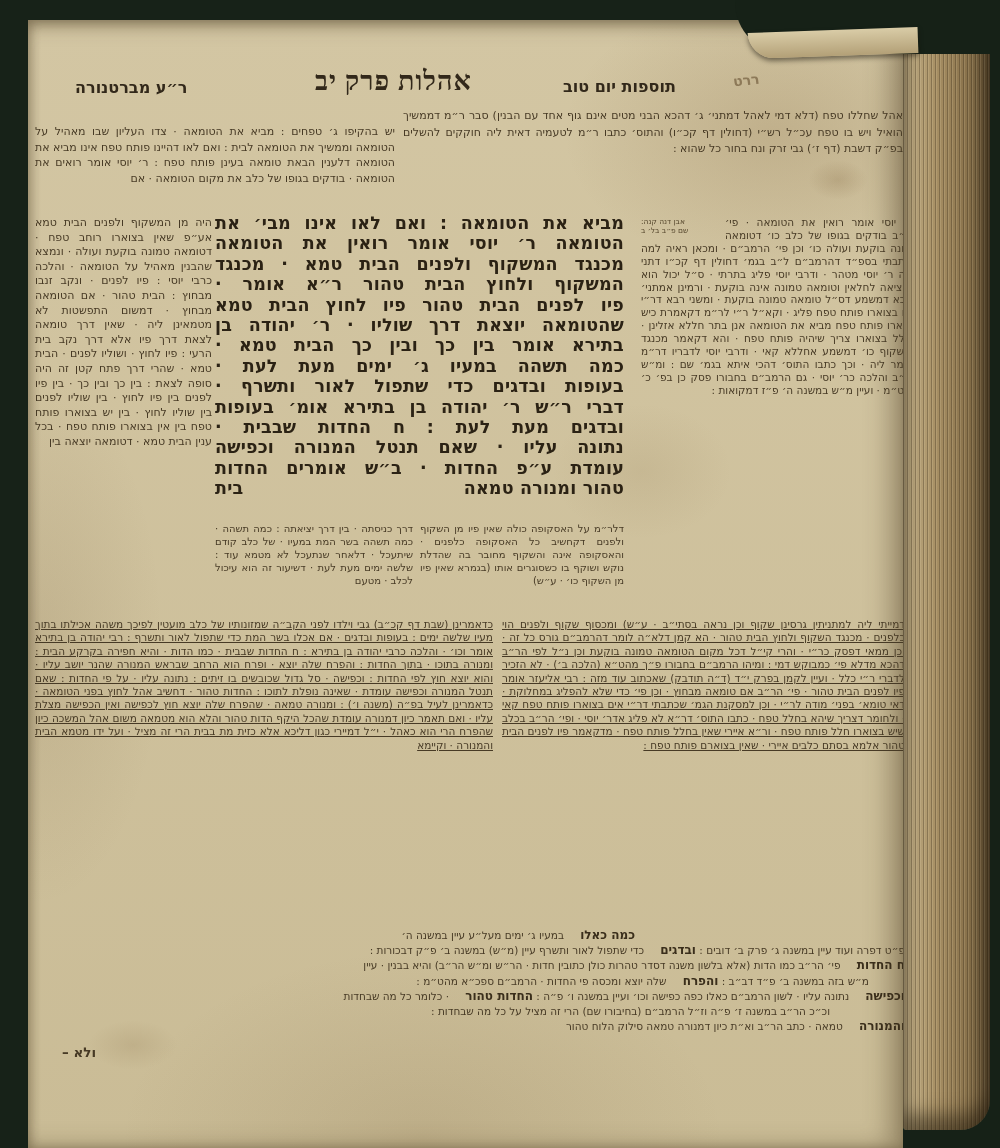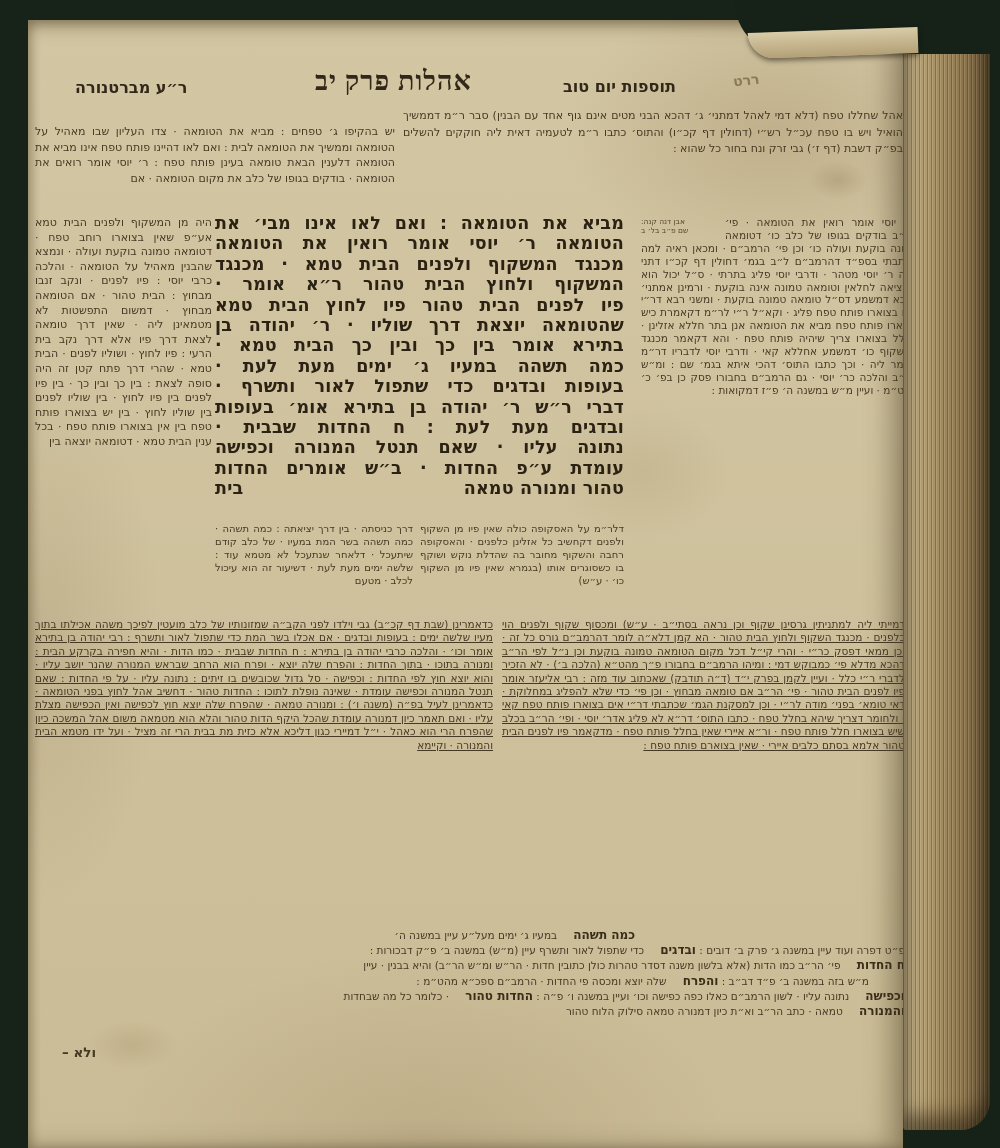--- a/index.html
+++ b/index.html
@@ -105,31 +105,32 @@
   </div>
   <div class="blk ty-col" style="left:600px;top:196px;width:277px;height:398px;">
     <div class="margin-note">
       <div>אבן דנה קנה:</div>
       <div>שם פ״ב בל׳ ב</div>
     </div>
     <span class="jblock">רבי יוסי אומר רואין את הטומאה · פי׳ הר״ב בודקים בגופו של כלב כו׳ דטומאה טמונה בוקעת ועולה כו׳ וכן פי׳ הרמב״ם · ומכאן ראיה למה שכתבתי בספ״ד דהרמב״ם ל״ב בגמ׳ דחולין דף קכ״ו דתני עלה ר׳ יוסי מטהר · ודרבי יוסי פליג בתרתי · ס״ל יכול הוא להוציאה לחלאין וטומאה טמונה אינה בוקעת · ורמינן אמתני׳ דהכא דמשמע דס״ל טומאה טמונה בוקעת · ומשני רבא דר״י אים בצוארו פותח טפח פליג · וקא״ל ר״י לר״מ דקאמרת כיש בצוארו פותח טפח מביא את הטומאה אנן בתר חללא אזלינן · מצלל בצוארו צריך שיהיה פותח טפח · והא דקאמר מכנגד המשקוף כו׳ דמשמע אחללא קאי · ודרבי יוסי לדבריו דר״מ קאמר ליה · וכך כתבו התוס׳ דהכי איתא בגמ׳ שם : ומ״ש הר״ב והלכה כר׳ יוסי · גם הרמב״ם בחבורו פסק כן בפ׳ כ׳ מהט״מ · ועיין מ״ש במשנה ה׳ פ״ז דמקואות :</span>
   </div>
 
   <div class="blk jblock subcol" style="left:187px;top:502px;width:198px;height:92px;">דרך כניסתה · בין דרך יציאתה : כמה תשהה · כמה תשהה בשר המת במעיו · של כלב קודם שיתעכל · דלאחר שנתעכל לא מטמא עוד : שלשה ימים מעת לעת · דשיעור זה הוא עיכול לכלב · מטעם</div>
-  <div class="blk jblock subcol" style="left:392px;top:502px;width:204px;height:92px;">דלר״מ על האסקופה כולה שאין פיו מן השקוף ולפנים דקחשיב כל אזלינן כלפנים · והאסקופה רחבה והשקוף מחובר בה שהדלת נוקש ושוקף בו כשסוגרים אותו (בגמרא שאין פיו מן השקוף כו׳ · ע״ש)</div>
+  <div class="blk jblock subcol" style="left:392px;top:502px;width:204px;height:92px;">דלר״מ על האסקופה כולה שאין פיו מן השקוף ולפנים דקחשיב כל האסקופה כלפנים · והאסקופה אינה והשקוף מחובר בה שהדלת נוקש ושוקף בו כשסוגרים אותו (בגמרא שאין פיו מן השקוף כו׳ · ע״ש)</div>
 
   <div class="blk jblock lowcol" style="left:7px;top:598px;width:458px;height:306px;">כדאמרינן (שבת דף קכ״ב) גבי וילדו לפני הקב״ה שמזונותיו של כלב מועטין לפיכך משהה אכילתו בתוך מעיו שלשה ימים : בעופות ובדגים · אם אכלו בשר המת כדי שתפול לאור ותשרף : רבי יהודה בן בתירא אומר וכו׳ · והלכה כרבי יהודה בן בתירא : ח החדות שבבית · כמו הדות · והיא חפירה בקרקע הבית : ומנורה בתוכו · בתוך החדות : והפרח שלה יוצא · ופרח הוא הרחב שבראש המנורה שהנר יושב עליו · והוא יוצא חוץ לפי החדות : וכפישה · סל גדול שכובשים בו זיתים : נתונה עליו · על פי החדות : שאם תנטל המנורה וכפישה עומדת · שאינה נופלת לתוכו : החדות טהור · דחשיב אהל לחוץ בפני הטומאה · כדאמרינן לעיל בפ״ה (משנה ו׳) : ומנורה טמאה · שהפרח שלה יוצא חוץ לכפישה ואין הכפישה מצלת עליו · ואם תאמר כיון דמנורה עומדת שהכל היקף הדות טהור והלא הוא מטמאה משום אהל המשכה כיון שהפרח הרי הוא כאהל · י״ל דמיירי כגון דליכא אלא כזית מת בבית הרי זה מציל · ועל ידו מטמא הבית והמנורה · וקיימא</div>
   <div class="blk jblock lowcol" style="left:474px;top:598px;width:403px;height:306px;">דמייתי ליה למתניתין גרסינן שקוף וכן נראה בסתי״ב · ע״ש) ומכסוף שקוף ולפנים הוי כלפנים · מכנגד השקוף ולחוץ הבית טהור · הא קמן דלא״ה לומר דהרמב״ם גורס כל זה · וכן ממאי דפסק כר״י · והרי קי״ל דכל מקום הטומאה טמונה בוקעת וכן נ״ל לפי הר״ב דהכא מדלא פי׳ כמבוקש דמי : ומיהו הרמב״ם בחבורו פ״ך מהט״א (הלכה ב׳) · לא הזכיר לדברי ר״י כלל · ועיין לקמן בפרק י״ד (ד״ה תודבק) שאכתוב עוד מזה : רבי אליעזר אומר פיו לפנים הבית טהור · פי׳ הר״ב אם טומאה מבחוץ · וכן פי׳ כדי שלא להפליג במחלוקת · דאי טומא׳ בפני׳ מודה לר״י · וכן למסקנת הגמ׳ שכתבתי דר״י אים בצוארו פותח טפח קאי · ולחומר דצריך שיהא בחלל טפח · כתבו התוס׳ דר״א לא פליג אדר׳ יוסי · ופי׳ הר״ב בכלב שיש בצוארו חלל פותח טפח · ור״א איירי שאין בחלל פותח טפח · מדקאמר פיו לפנים הבית טהור אלמא בסתם כלבים איירי · שאין בצוארם פותח טפח :</div>
 
   <div class="dwrap" style="left:7px;top:908px;width:870px;">
-      <div class="dpara d-p1"><b>כמה תשהה </b><span>במעיו ג׳ ימים מעל״ע עיין במשנה ה׳</span></div>
+      <div class="dpara d-p1"><b>כמה כאלו </b><span>במעיו ג׳ ימים מעל״ע עיין במשנה ה׳</span></div>
       <div class="dpara "><span>פ״ט דפרה ועוד עיין במשנה ג׳ פרק ב׳ דובים : </span><b>ובדגים </b><span>כדי שתפול לאור ותשרף עיין (מ״ש) במשנה ב׳ פ״ק דבכורות :</span></div>
       <div class="dpara "><b>ח החדות </b><span>פי׳ הר״ב כמו הדות (אלא בלשון משנה דסדר טהרות כולן כתובין חדות · הר״ש ומ״ש הר״ב) והיא בבנין · עיין</span></div>
       <div class="dpara d-ind"><span>מ״ש בזה במשנה ב׳ פ״ד דב״ב : </span><b>והפרח </b><span>שלה יוצא ומכסה פי החדות · הרמב״ם ספכ״א מהט״מ :</span></div>
       <div class="dpara "><b>וכפישה </b><span>נתונה עליו · לשון הרמב״ם כאלו כפה כפישה וכו׳ ועיין במשנה ו׳ פ״ה : </span><b>החדות טהור </b><span>· כלומר כל מה שבחדות</span></div>
+      <div class="dpara d-ind2"><span>וכ״כ הר״ב במשנה ז׳ פ״ה וז״ל הרמב״ם (בחיבורו שם) הרי זה מציל על כל מה שבחדות :</span></div>
       <div class="dpara d-p7"><b>והמנורה </b><span>טמאה · כתב הר״ב וא״ת כיון דמנורה טמאה סילוק הלוח טהור</span></div>
     </div>
 
   <div class="catch">ולא  –</div>
 
   <div class="stain" style="left:780px;top:140px;width:60px;height:40px;background:radial-gradient(rgba(110,80,40,.18),transparent 70%);"></div>
   <div class="stain" style="left:60px;top:1000px;width:90px;height:50px;background:radial-gradient(rgba(110,80,40,.12),transparent 70%);"></div>
 </div>
 
 <div class="edge">

